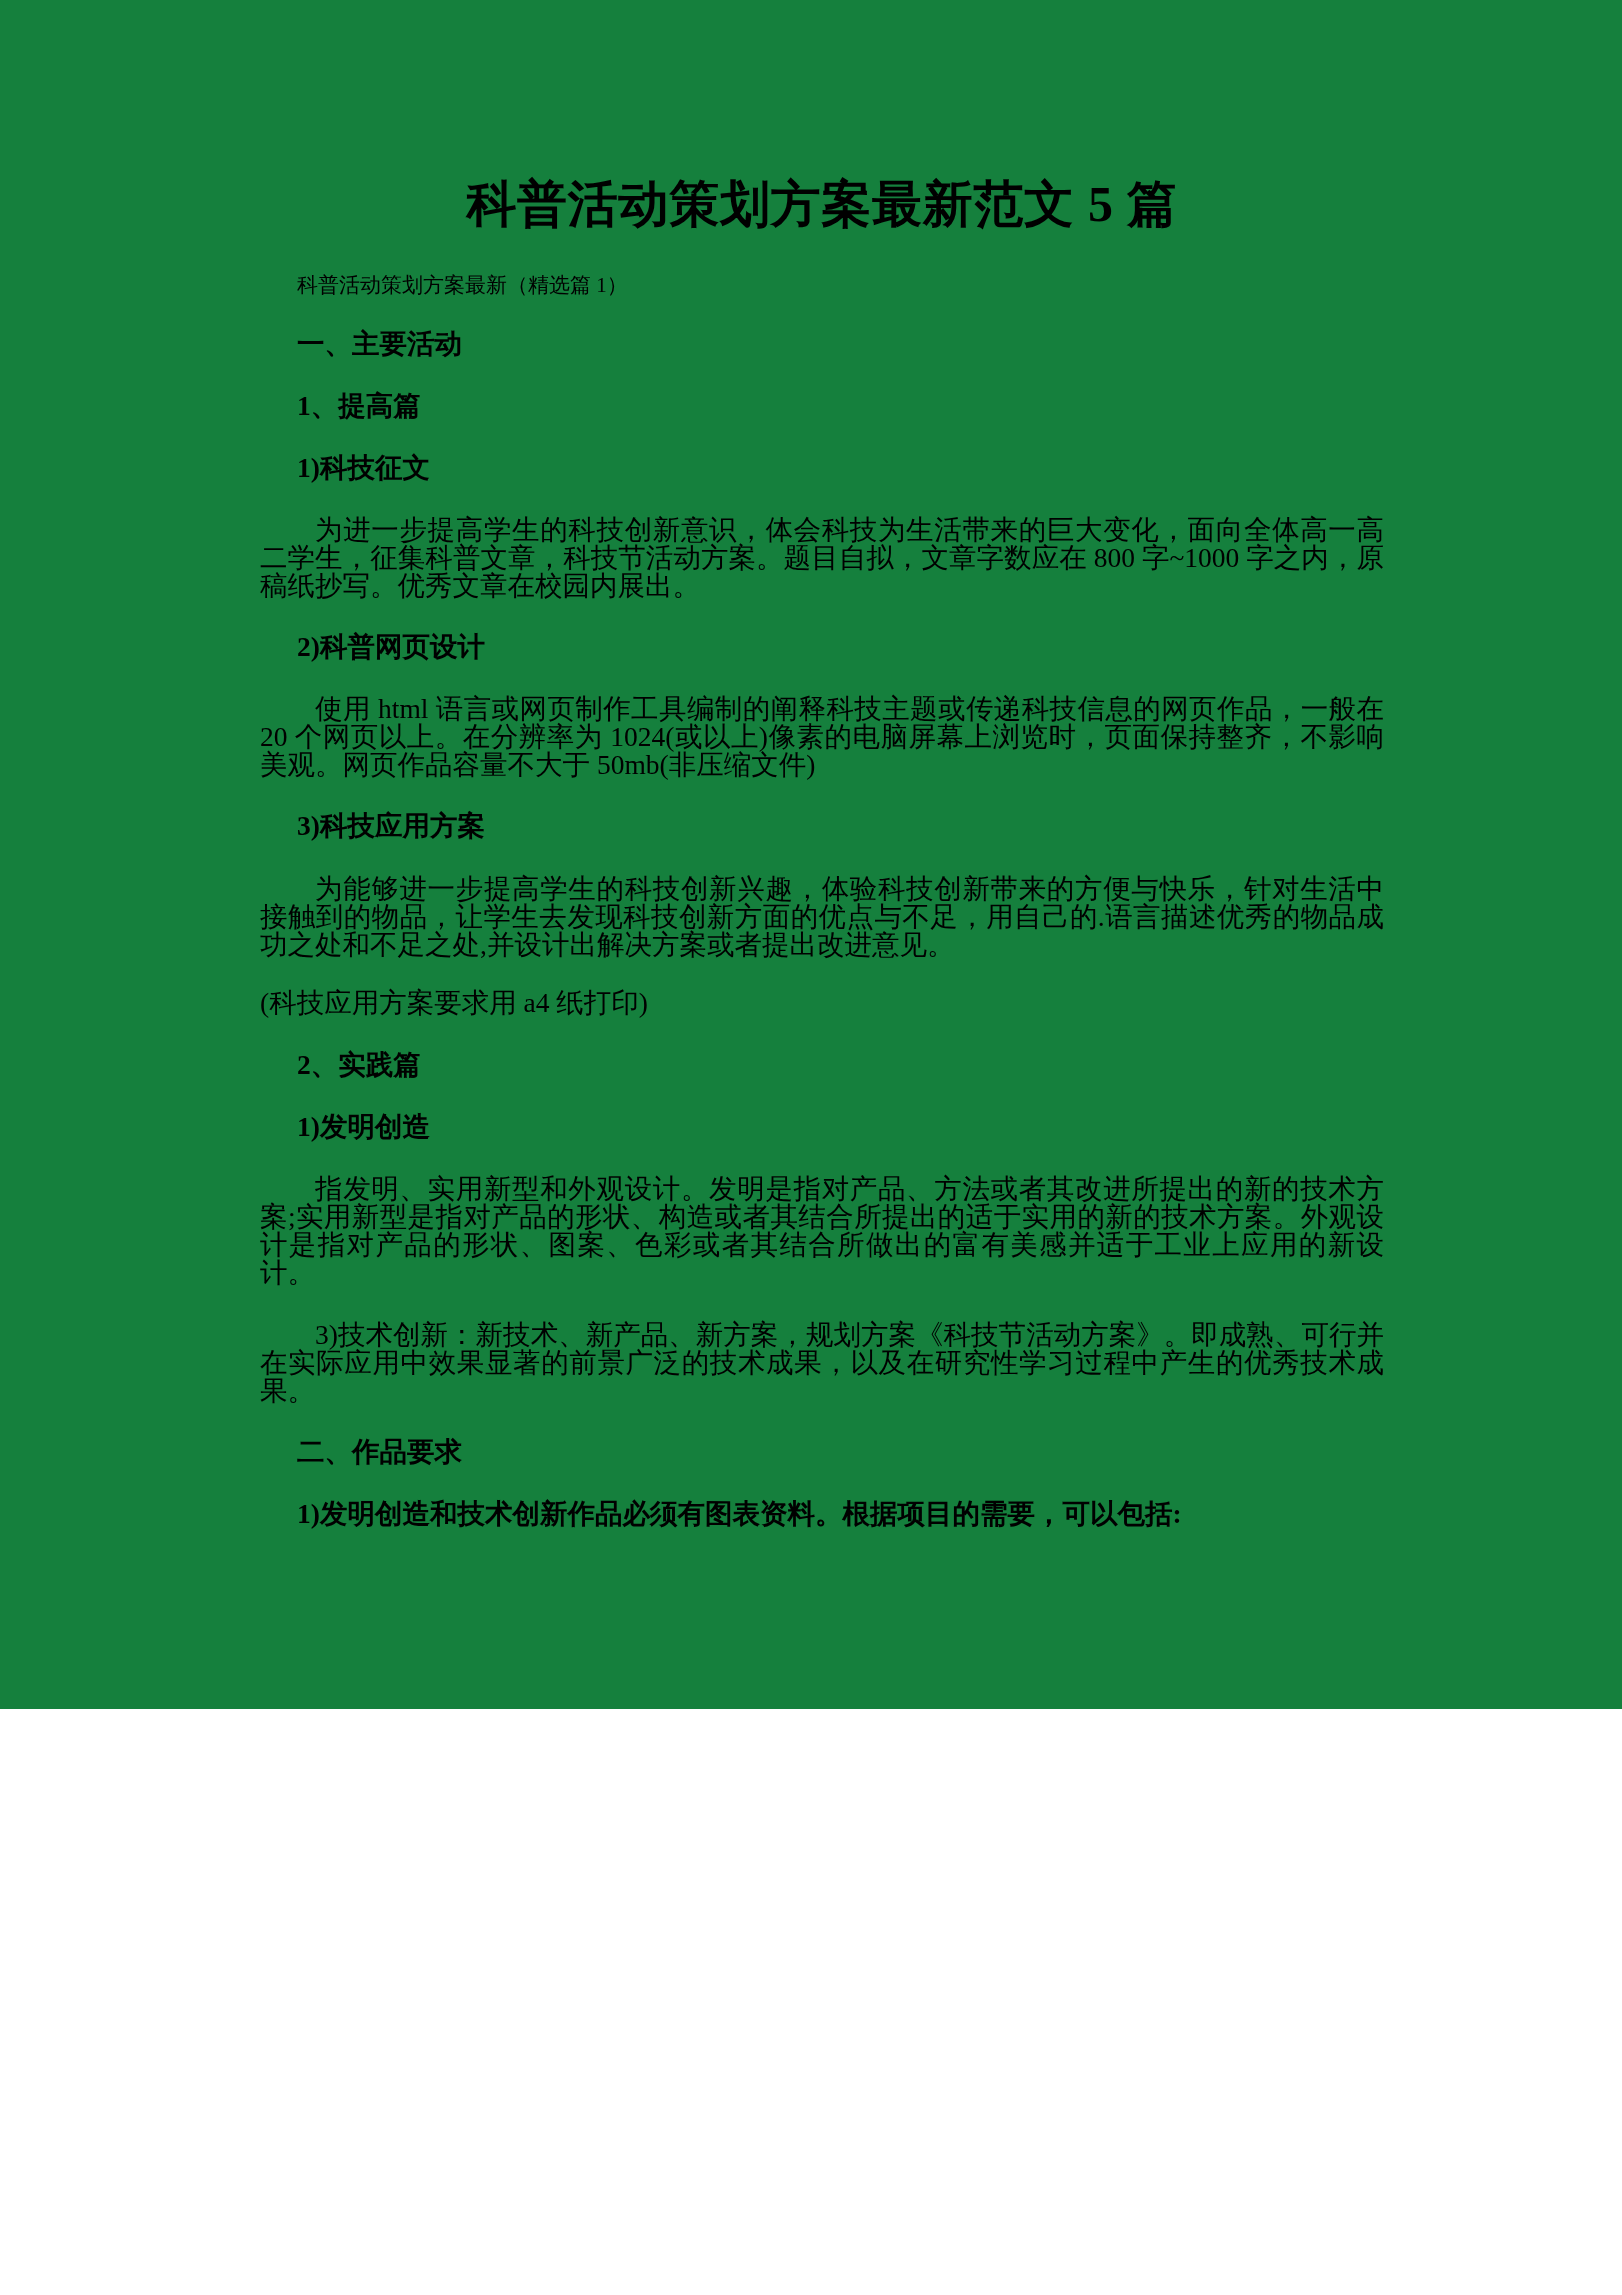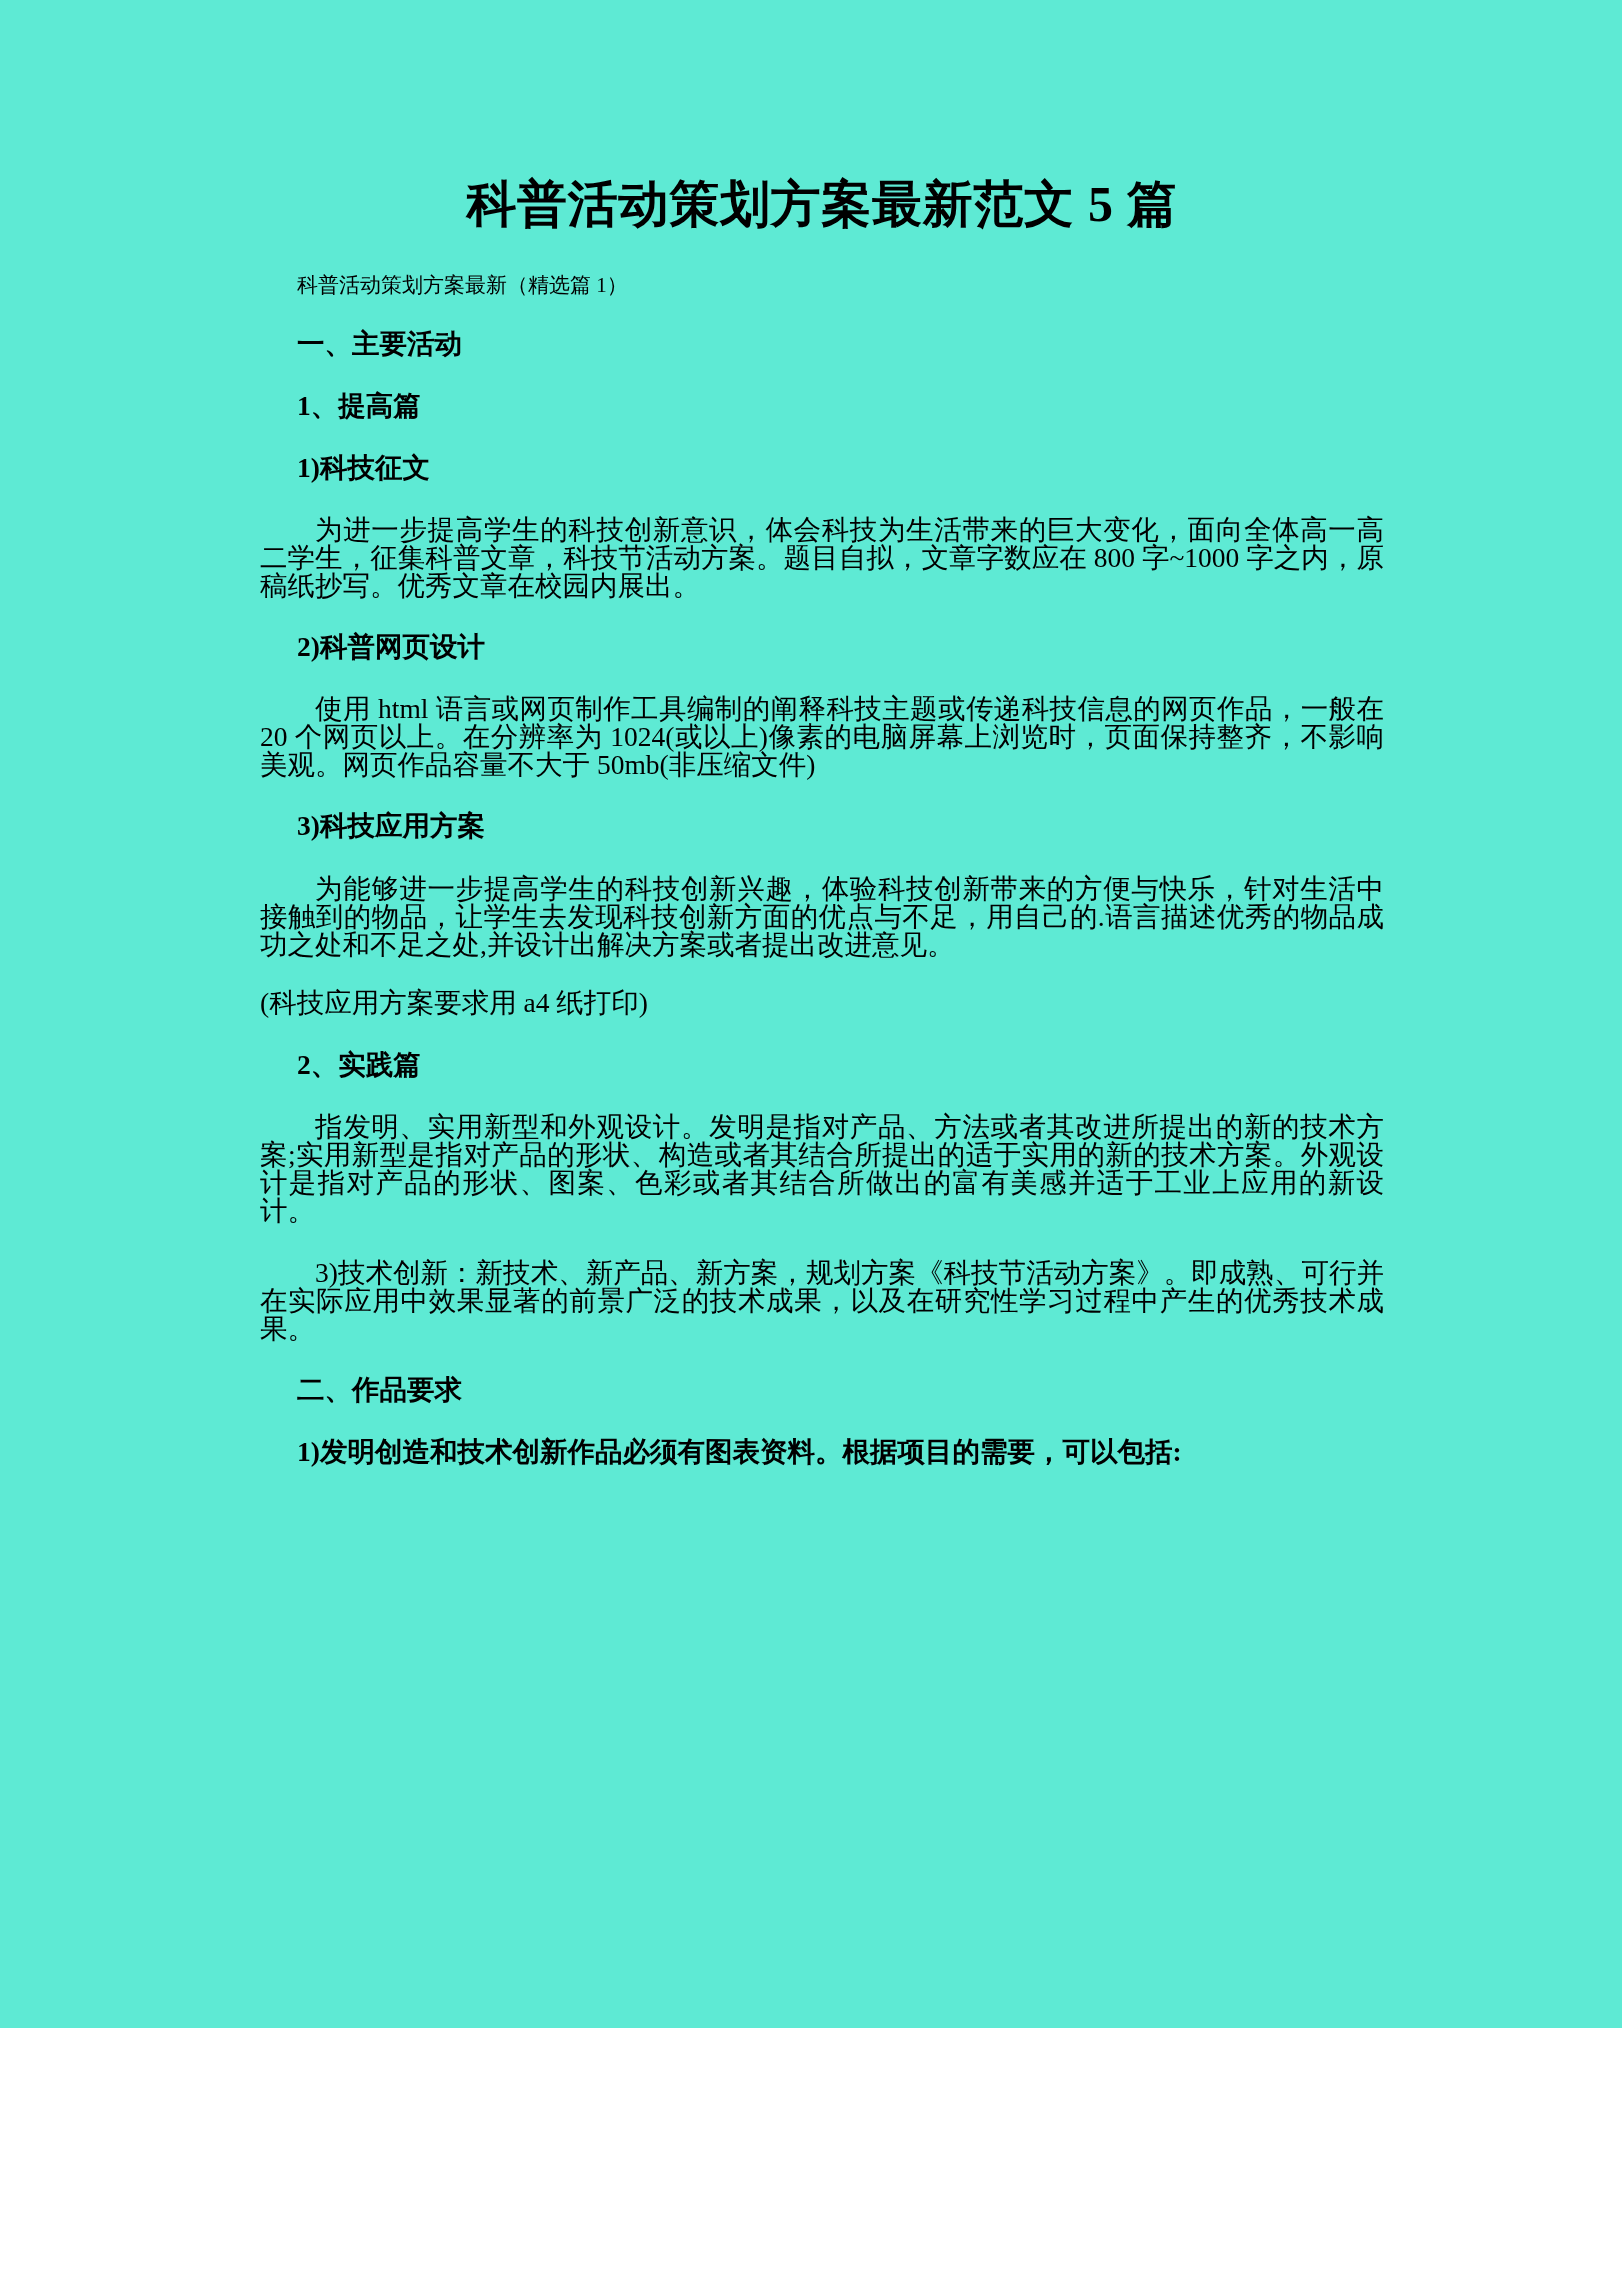--- a/index.html
+++ b/index.html
@@ -6,22 +6,22 @@
     margin: 0;
     padding: 0;
     background: #ffffff;
   }
   body {
     font-family: "Liberation Serif", "DejaVu Serif", serif;
   }
   .page {
     position: relative;
     width: 1623px;
-    height: 2028px;
-    background: #5eead4;
+    height: 1709px;
+    background: #15803d;
     box-sizing: border-box;
     overflow: hidden;
   }
   .content {
     position: absolute;
     left: 260px;
     top: 0;
     width: 1124px;
   }
   .doc-title {
@@ -83,20 +83,21 @@
         <p class="block heading">一、主要活动</p>
         <p class="block heading">1、提高篇</p>
         <p class="block heading">1)科技征文</p>
         <p class="block para">为进一步提高学生的科技创新意识，体会科技为生活带来的巨大变化，面向全体高一高二学生，征集科普文章，科技节活动方案。题目自拟，文章字数应在 800 字~1000 字之内，原稿纸抄写。优秀文章在校园内展出。</p>
         <p class="block heading">2)科普网页设计</p>
         <p class="block para">使用 html 语言或网页制作工具编制的阐释科技主题或传递科技信息的网页作品，一般在 20 个网页以上。在分辨率为 1024(或以上)像素的电脑屏幕上浏览时，页面保持整齐，不影响美观。网页作品容量不大于 50mb(非压缩文件)</p>
         <p class="block heading">3)科技应用方案</p>
         <p class="block para">为能够进一步提高学生的科技创新兴趣，体验科技创新带来的方便与快乐，针对生活中接触到的物品，让学生去发现科技创新方面的优点与不足，用自己的.语言描述优秀的物品成功之处和不足之处,并设计出解决方案或者提出改进意见。</p>
         <p class="block flush">(科技应用方案要求用 a4 纸打印)</p>
         <p class="block heading">2、实践篇</p>
+        <p class="block heading">1)发明创造</p>
         <p class="block para">指发明、实用新型和外观设计。发明是指对产品、方法或者其改进所提出的新的技术方案;实用新型是指对产品的形状、构造或者其结合所提出的适于实用的新的技术方案。外观设计是指对产品的形状、图案、色彩或者其结合所做出的富有美感并适于工业上应用的新设计。</p>
         <p class="block para">3)技术创新：新技术、新产品、新方案，规划方案《科技节活动方案》。即成熟、可行并在实际应用中效果显著的前景广泛的技术成果，以及在研究性学习过程中产生的优秀技术成果。</p>
         <p class="block heading">二、作品要求</p>
         <p class="block heading">1)发明创造和技术创新作品必须有图表资料。根据项目的需要，可以包括:</p>
       </div>
   </div>
 </div>
 
 
 </body></html>

